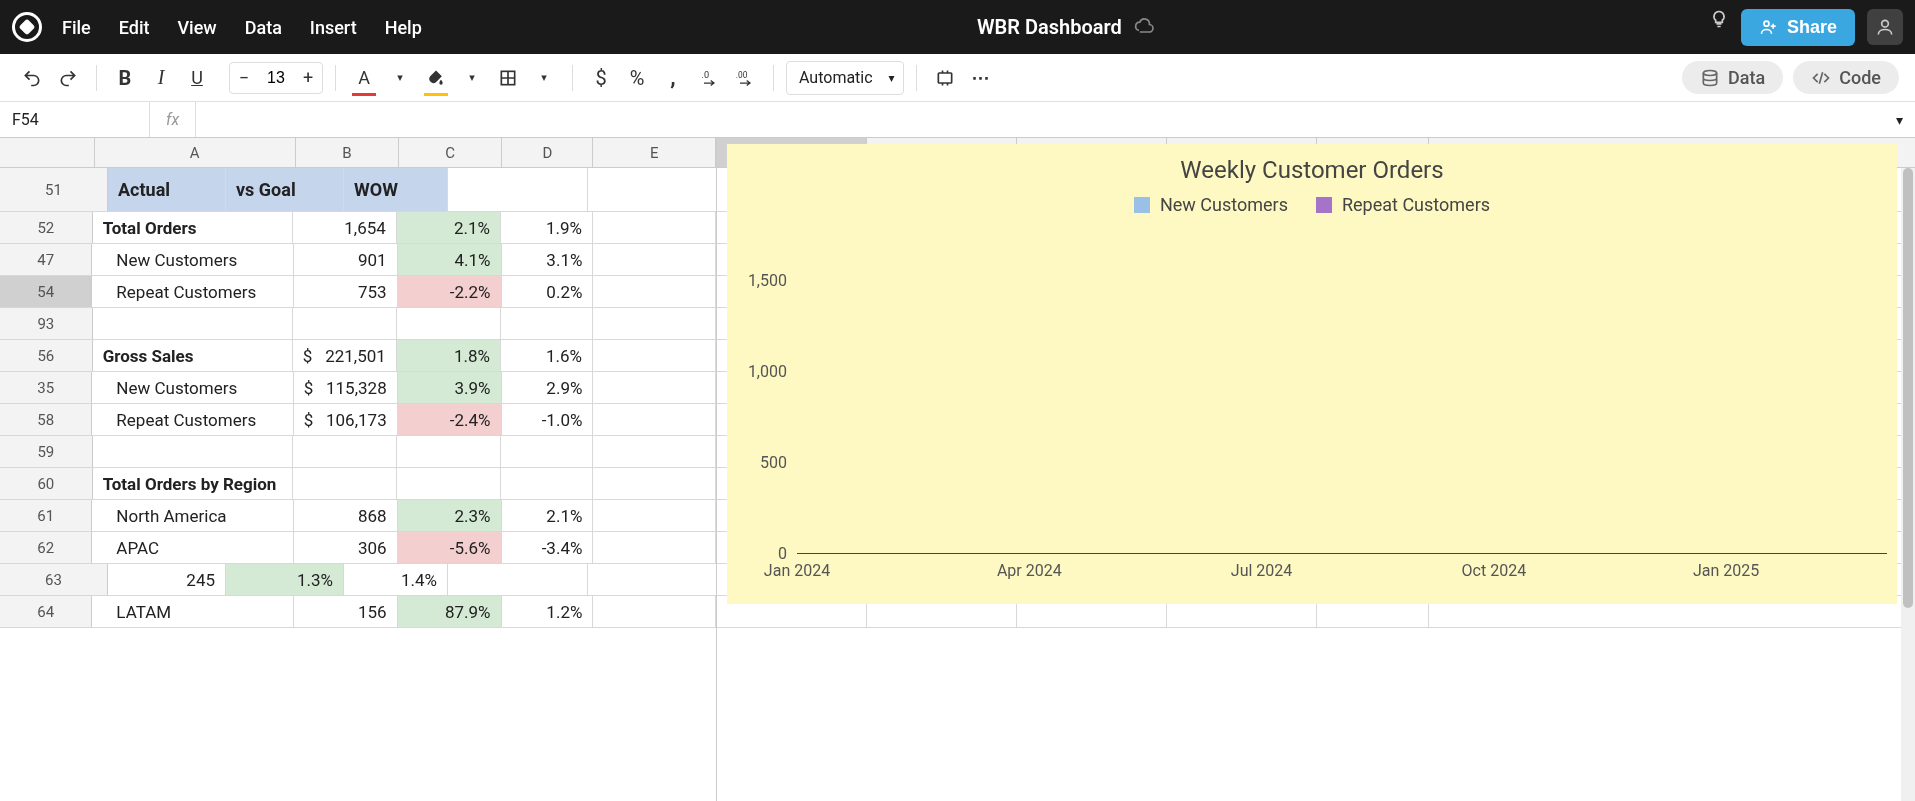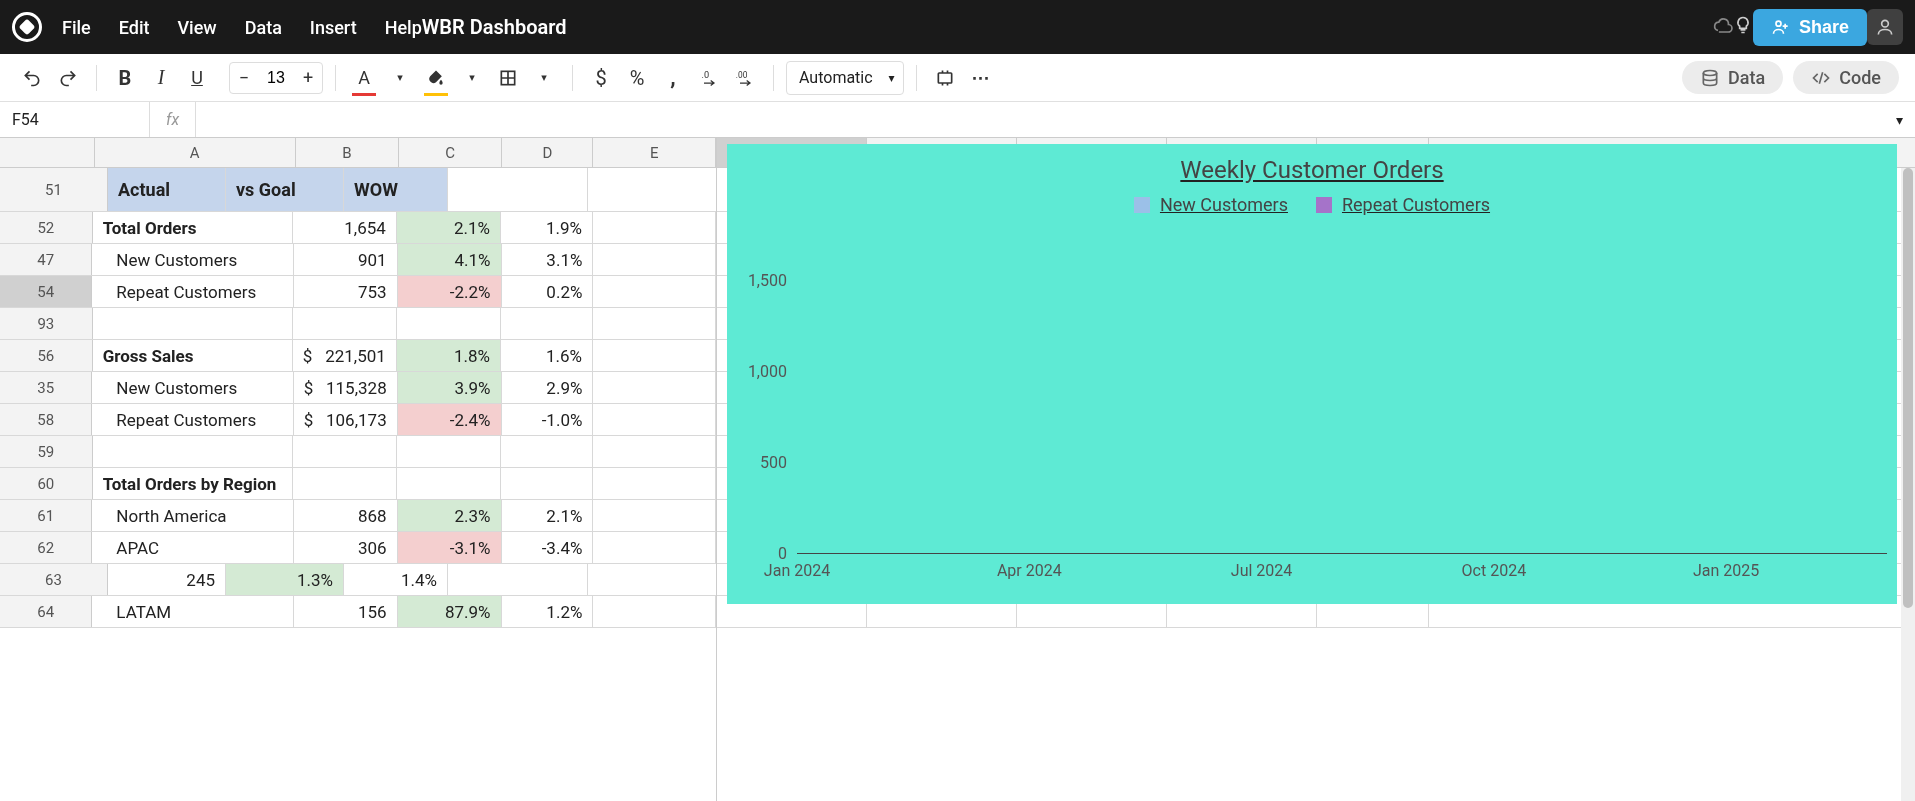--- a/index.html
+++ b/index.html
@@ -4,22 +4,22 @@
 <style>
   * { box-sizing: border-box; margin: 0; padding: 0; }
   body { font-family: -apple-system, BlinkMacSystemFont, "Segoe UI", Roboto, sans-serif; font-size: 14px; color: #222; overflow: hidden; }
   
   
   .menubar { background: #1a1a1a; color: #fff; height: 54px; display: flex; align-items: center; padding: 0 12px; }
   .logo { width: 30px; height: 30px; border-radius: 50%; border: 3px solid #fff; margin-right: 20px; position: relative; }
   .logo::after { content: ""; position: absolute; width: 12px; height: 12px; background: #fff; border-radius: 3px; transform: rotate(45deg); top: 6px; left: 6px; }
   .menu-items { display: flex; gap: 28px; font-size: 18px; font-weight: 500; }
   .menu-items span { cursor: pointer; }
-  .doc-title { flex: 1; text-align: center; font-size: 20px; font-weight: 600; display: flex; align-items: center; justify-content: space-between; gap: 12px; }
-  .menubar-right { display: flex; align-items: center; }
+  .doc-title { flex: 1; text-align: center; font-size: 20px; font-weight: 600; display: flex; align-items: center; justify-content: center; gap: 12px; }
+  .menubar-right { display: flex; gap: 12px; }
   .light-icon { color: #ccc; font-size: 20px; }
   .share-btn { background: #3ba7e0; color: #fff; border: none; border-radius: 6px; padding: 8px 18px; font-size: 18px; font-weight: 600; display: flex; align-items: center; gap: 8px; cursor: pointer; }
   .user-btn { background: #404040; width: 36px; height: 36px; border-radius: 6px; display: flex; align-items: center; justify-content: center; color: #ccc; font-size: 18px; }
 
   
   .toolbar { height: 48px; background: #fff; border-bottom: 1px solid #e0e0e0; display: flex; align-items: center; padding: 0 16px; gap: 4px; }
   .tb-btn { width: 32px; height: 32px; display: flex; align-items: center; justify-content: center; border-radius: 4px; cursor: pointer; font-size: 18px; color: #333; }
   .tb-sep { width: 1px; height: 26px; background: #ddd; margin: 0 8px; }
   .font-size-box { display: flex; align-items: center; border: 1px solid #ddd; border-radius: 4px; height: 32px; }
   .font-size-box .tb-btn { width: 28px; }
@@ -58,21 +58,21 @@
   .cell.hdr { background: #c5d5ec; font-weight: 700; font-size: 18px; }
   .cell.bold { font-weight: 700; }
   .cell.right { justify-content: flex-end; }
   .cell.indent { padding-left: 24px; }
   .cell.pos { background: #d4ead4; }
   .cell.neg { background: #f4cfcf; }
   .cell.dollar { justify-content: space-between; }
   .cell.dollar .sym { margin-right: 8px; }
 
   
-  .chart-container { position: absolute; left: 10px; right: 18px; top: 6px; height: 460px; background: #5eead4; text-decoration: underline; }
+  .chart-container { position: absolute; left: 10px; right: 18px; top: 6px; height: 460px; background: #fef9c3; }
   .chart-title { text-align: center; font-size: 24px; color: #444; margin-top: 12px; }
   .chart-legend { display: flex; justify-content: center; gap: 28px; margin-top: 10px; font-size: 18px; color: #444; }
   .leg-item { display: flex; align-items: center; gap: 10px; }
   .leg-sw { width: 16px; height: 16px; }
   .sw-blue { background: #9bc0e8; }
   .sw-purple { background: #a573c9; }
   .chart-plot { position: absolute; left: 70px; right: 10px; top: 100px; bottom: 50px; border-bottom: 1px solid #444; }
   .y-tick { position: absolute; right: 100%; transform: translateY(50%); padding-right: 10px; font-size: 16px; color: #555; white-space: nowrap; }
   .x-tick { position: absolute; top: 100%; transform: translateX(-50%); padding-top: 8px; font-size: 16px; color: #555; white-space: nowrap; }
   .bar-group { position: absolute; bottom: 0; display: flex; flex-direction: column-reverse; }
@@ -324,21 +324,21 @@
         <div class="cell indent" style="width:230px">North America</div>
         <div class="cell right" style="width:118px">868</div>
         <div class="cell right pos" style="width:118px">2.3%</div>
         <div class="cell right" style="width:104px">2.1%</div>
         <div class="cell" style="width:140px"></div>
       </div>
       <div class="row">
         <div class="row-h">62</div>
         <div class="cell indent" style="width:230px">APAC</div>
         <div class="cell right" style="width:118px">306</div>
-        <div class="cell right neg" style="width:118px">-3.1%</div>
+        <div class="cell right neg" style="width:118px">-5.6%</div>
         <div class="cell right" style="width:104px">-3.4%</div>
         <div class="cell" style="width:140px"></div>
       </div>
       <div class="row">
         <div class="row-h">63</div>
         <div class="cell right" style="width:118px">245</div>
         <div class="cell right pos" style="width:118px">1.3%</div>
         <div class="cell right" style="width:104px">1.4%</div>
         <div class="cell" style="width:140px"></div>
       </div>

